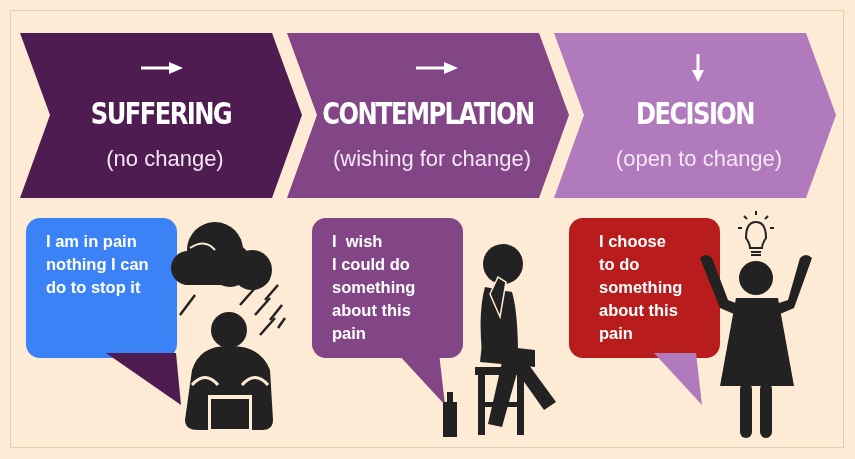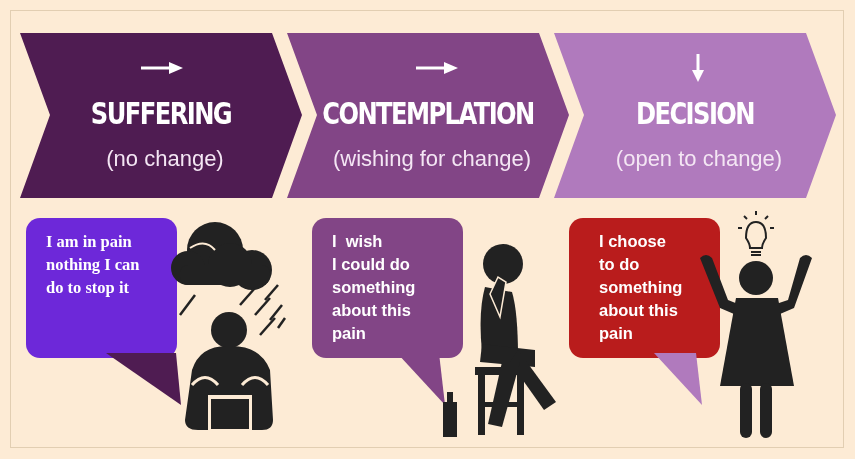--- a/index.html
+++ b/index.html
@@ -48,21 +48,21 @@
       <polygon points="0,0 252,0 282,82 252,165 0,165 30,82" fill="#b07abd"></polygon>
     </svg>
   <svg style="left:137px;top:21px;" width="14" height="30">
       <line x1="7" y1="0" x2="7" y2="18" stroke="#fff" stroke-width="3"></line>
       <polygon points="1,16 13,16 7,28" fill="#fff"></polygon>
     </svg>
   <div class="title">DECISION</div>
   <div class="sub">(open to change)</div>
 </div>
 
-<div class="bubble" style="left:26px;top:218px;width:151px;height:140px;background:#6d28d9;font-family:Liberation Serif, serif;">
+<div class="bubble" style="left:26px;top:218px;width:151px;height:140px;background:#3b82f6;">
   <svg class="tail" style="left:80px;top:135px;" width="75" height="52">
       <polygon points="0,0 70,0 75,52" fill="#4f1c52"></polygon>
     </svg>
   <div class="lines" style="top:12px;">
     <div>I am in pain</div>
     <div>nothing I can</div>
     <div>do to stop it</div>
   </div>
 </div>
 

